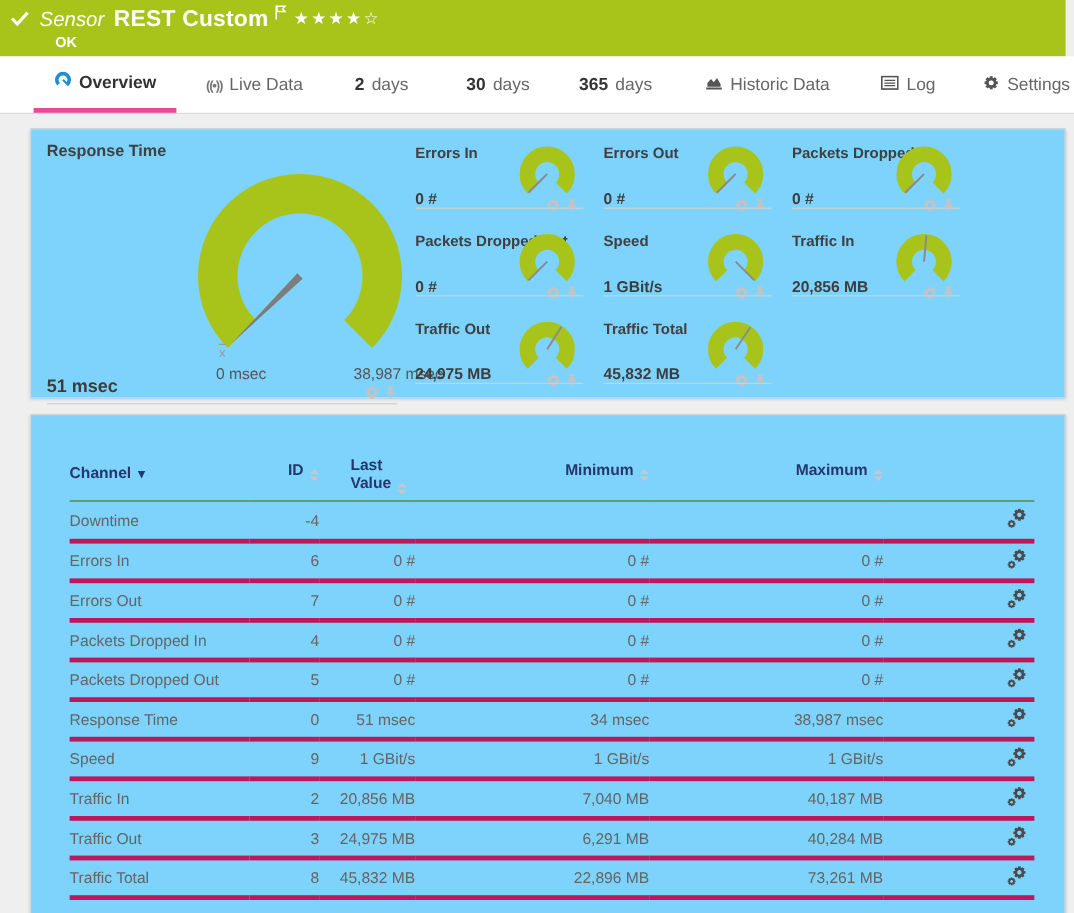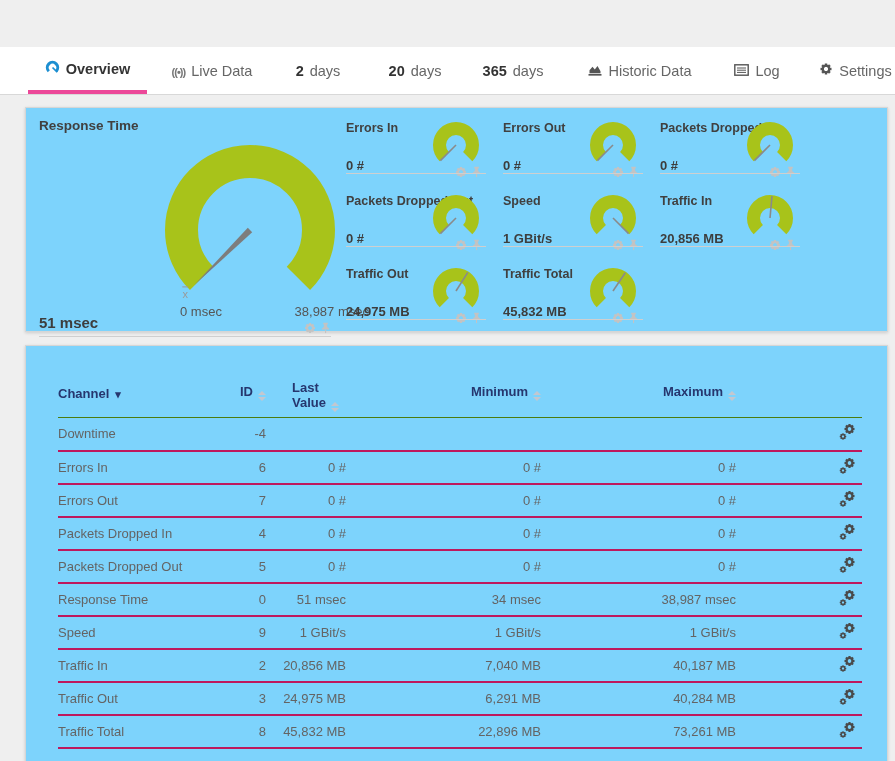--- a/index.html
+++ b/index.html
@@ -49,56 +49,71 @@
   .mini-gauge-svg { position:absolute; left:83px; top:4px; }
   .mini-cell .panel-icons { right:4px; top:51px; }
   .mini-border { position:absolute; left:0; top:60px; width:140px; border-top:1px solid #cfcfcf; }
 
   
   table.channels { margin-left:32px; width:804px; border-collapse:collapse; table-layout:fixed; }
   table.channels th { vertical-align:bottom; padding:34px 0 16px 0; font-size:13px; font-weight:bold; color:#26366e; text-align:right; }
   table.channels th.col-channel { text-align:left; }
   table.channels th.col-lastvalue { padding-bottom:5px; }
   table.channels thead tr { border-bottom:1px solid #4d7c0f; }
-  table.channels tbody tr { border-bottom:2px solid #be185d; height:33px; }
+  table.channels tbody tr { border-bottom:4px solid #be185d; height:33px; }
   table.channels td { font-size:13px; color:#646464; text-align:right; }
   table.channels td.cell-channel { text-align:left; }
   table.channels td.cell-icon { text-align:right; padding-right:6px; }
   .lv-wrap { width:54px; margin-left:auto; text-align:left; line-height:15px; }
   .caret { color:#26366e; font-size:11px; margin-left:6px; }
   .sort { display:inline-flex; flex-direction:column; gap:2px; margin-left:5px; vertical-align:1px; }
   .sort i { display:block; width:0; height:0; border-left:4px solid transparent; border-right:4px solid transparent; }
   .sort .up { border-bottom:4px solid #c3c7cf; }
   .sort .dn { border-top:4px solid #c3c7cf; }
   .cog-btn { display:inline-block; cursor:pointer; }
 </style>
 </head>
 <body>
 
 <div class="page">
 
+  <div class="topbar">
+    <div class="topbar-line">
+      <span class="check-wrap"><svg width="17" height="15" viewBox="0 0 17 15">
+            <path d="M2,7.5 L6.5,12 L15,2.5" stroke="#fff" stroke-width="2.6" fill="none"></path>
+          </svg></span>
+      <span class="sensor-label">Sensor</span>
+      <span class="sensor-name">REST Custom</span>
+      <span class="flag-wrap"><svg width="10" height="13" viewBox="0 0 10 13">
+            <path d="M1.2,0.5 V12.2" stroke="#fff" stroke-width="1.3"></path>
+            <path d="M1.9,1.2 H8.6 L6.6,3.4 8.6,5.6 H1.9 Z" fill="none" stroke="#fff" stroke-width="1.1"></path>
+          </svg></span>
+      <span class="stars">★★★★☆</span>
+    </div>
+    <div class="status-ok">OK</div>
+  </div>
 
   <div class="tabbar" id="tab-bar">
       <div class="tab active" style="left: 28px; width: 119px;">
         <span><svg width="15" height="15" viewBox="0 0 15 15">
             <path d="M 3.8 11.2 A 5.2 5.2 0 1 1 11.2 11.2" fill="none" stroke="#1d8fd1" stroke-width="3"></path>
             <line x1="7.5" y1="7.5" x2="12.2" y2="12.2" stroke="#1d8fd1" stroke-width="1.7"></line>
           </svg></span>
         <span>Overview</span>
       </div>
       <div class="tab" style="left: 160px; width: 104px;">
         <span><span class="bc-text">((•))</span></span>
         <span>Live Data</span>
       </div>
       <div class="tab" style="left: 287px; width: 62px;">
         <span class="tab-num">2</span>
         <span>days</span>
       </div>
       <div class="tab" style="left: 381px; width: 68px;">
-        <span class="tab-num">20</span>
+        <span class="tab-num">30</span>
         <span>days</span>
       </div>
       <div class="tab" style="left: 475px; width: 76px;">
         <span class="tab-num">365</span>
         <span>days</span>
       </div>
       <div class="tab" style="left: 580px; width: 118px;">
         <span><svg width="16" height="13" viewBox="0 0 16 13">
             <path d="M1.5,11.8 h13" stroke="#555" stroke-width="1.7"></path>
             <path d="M2.5,10.3 V7.2 L5.5,3.8 7.8,6.6 10.5,3 13.5,8.2 V10.3 Z" fill="#555"></path>

